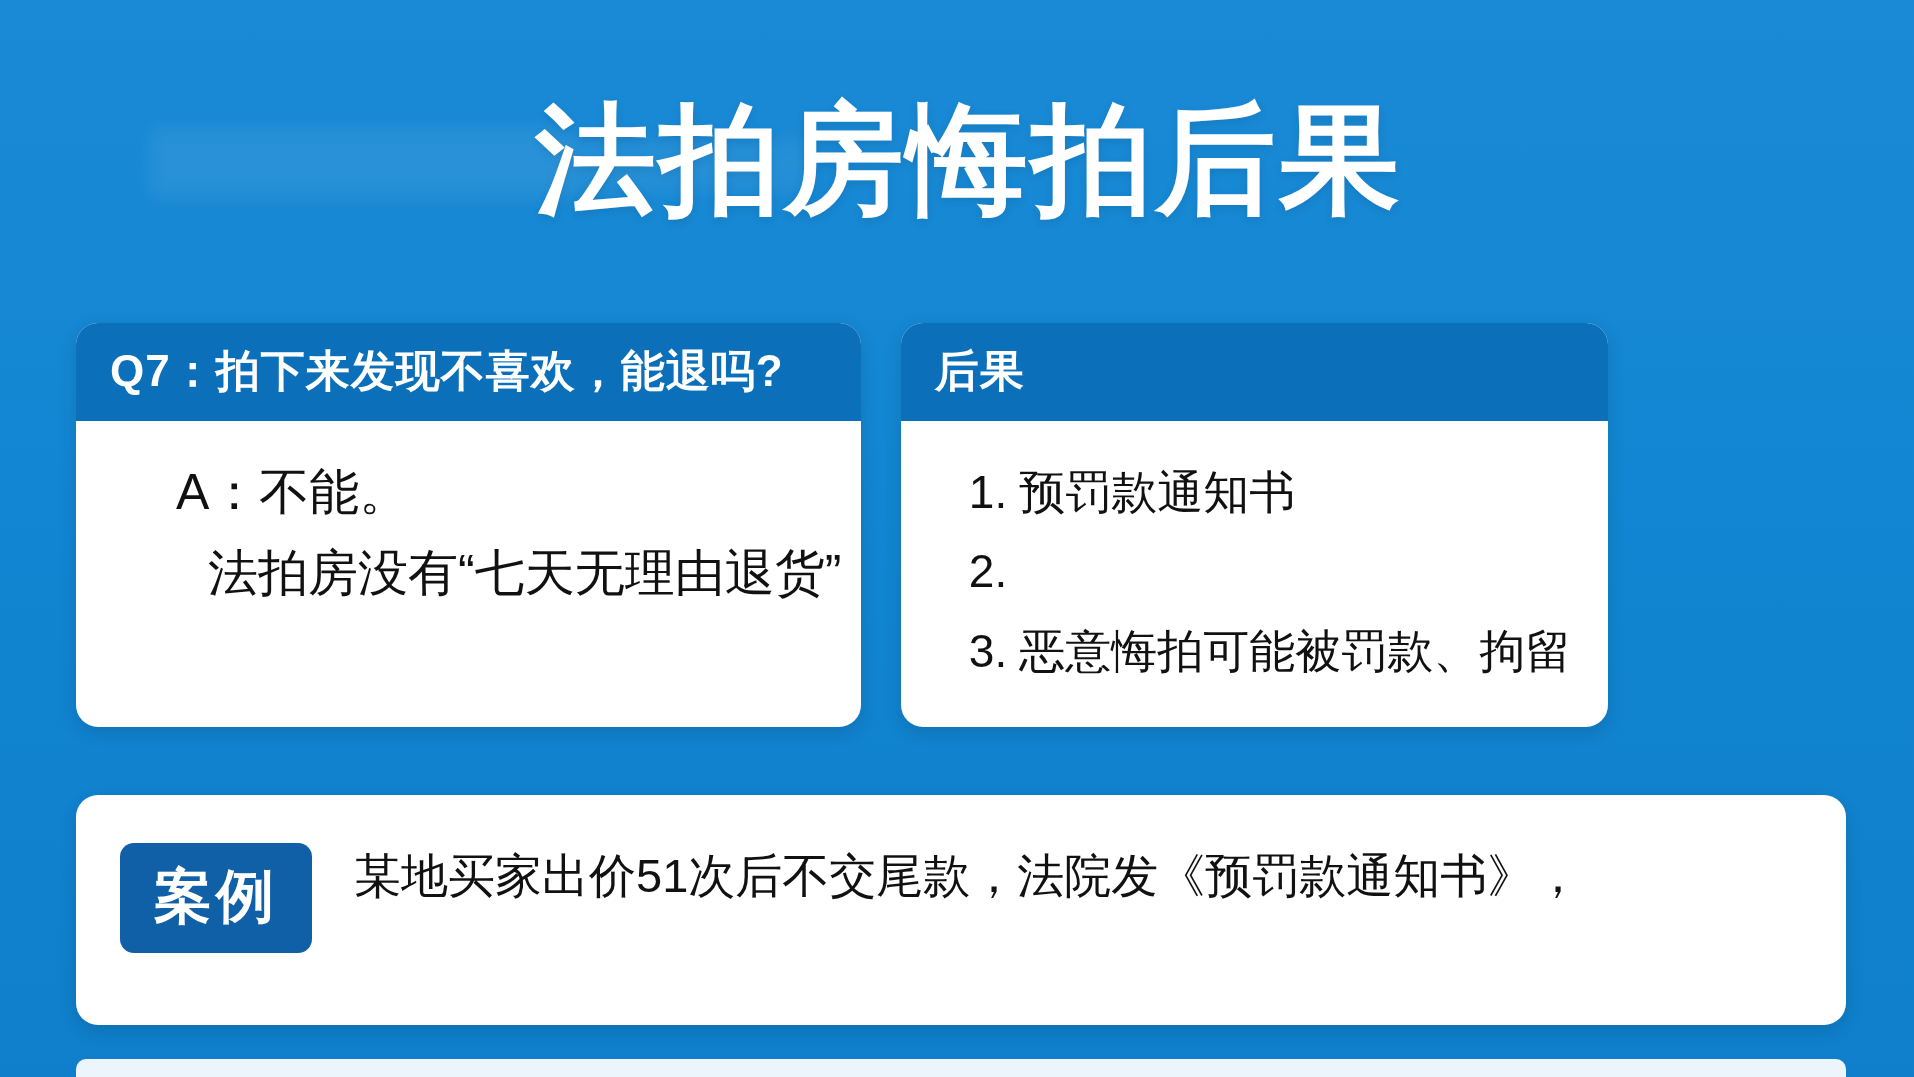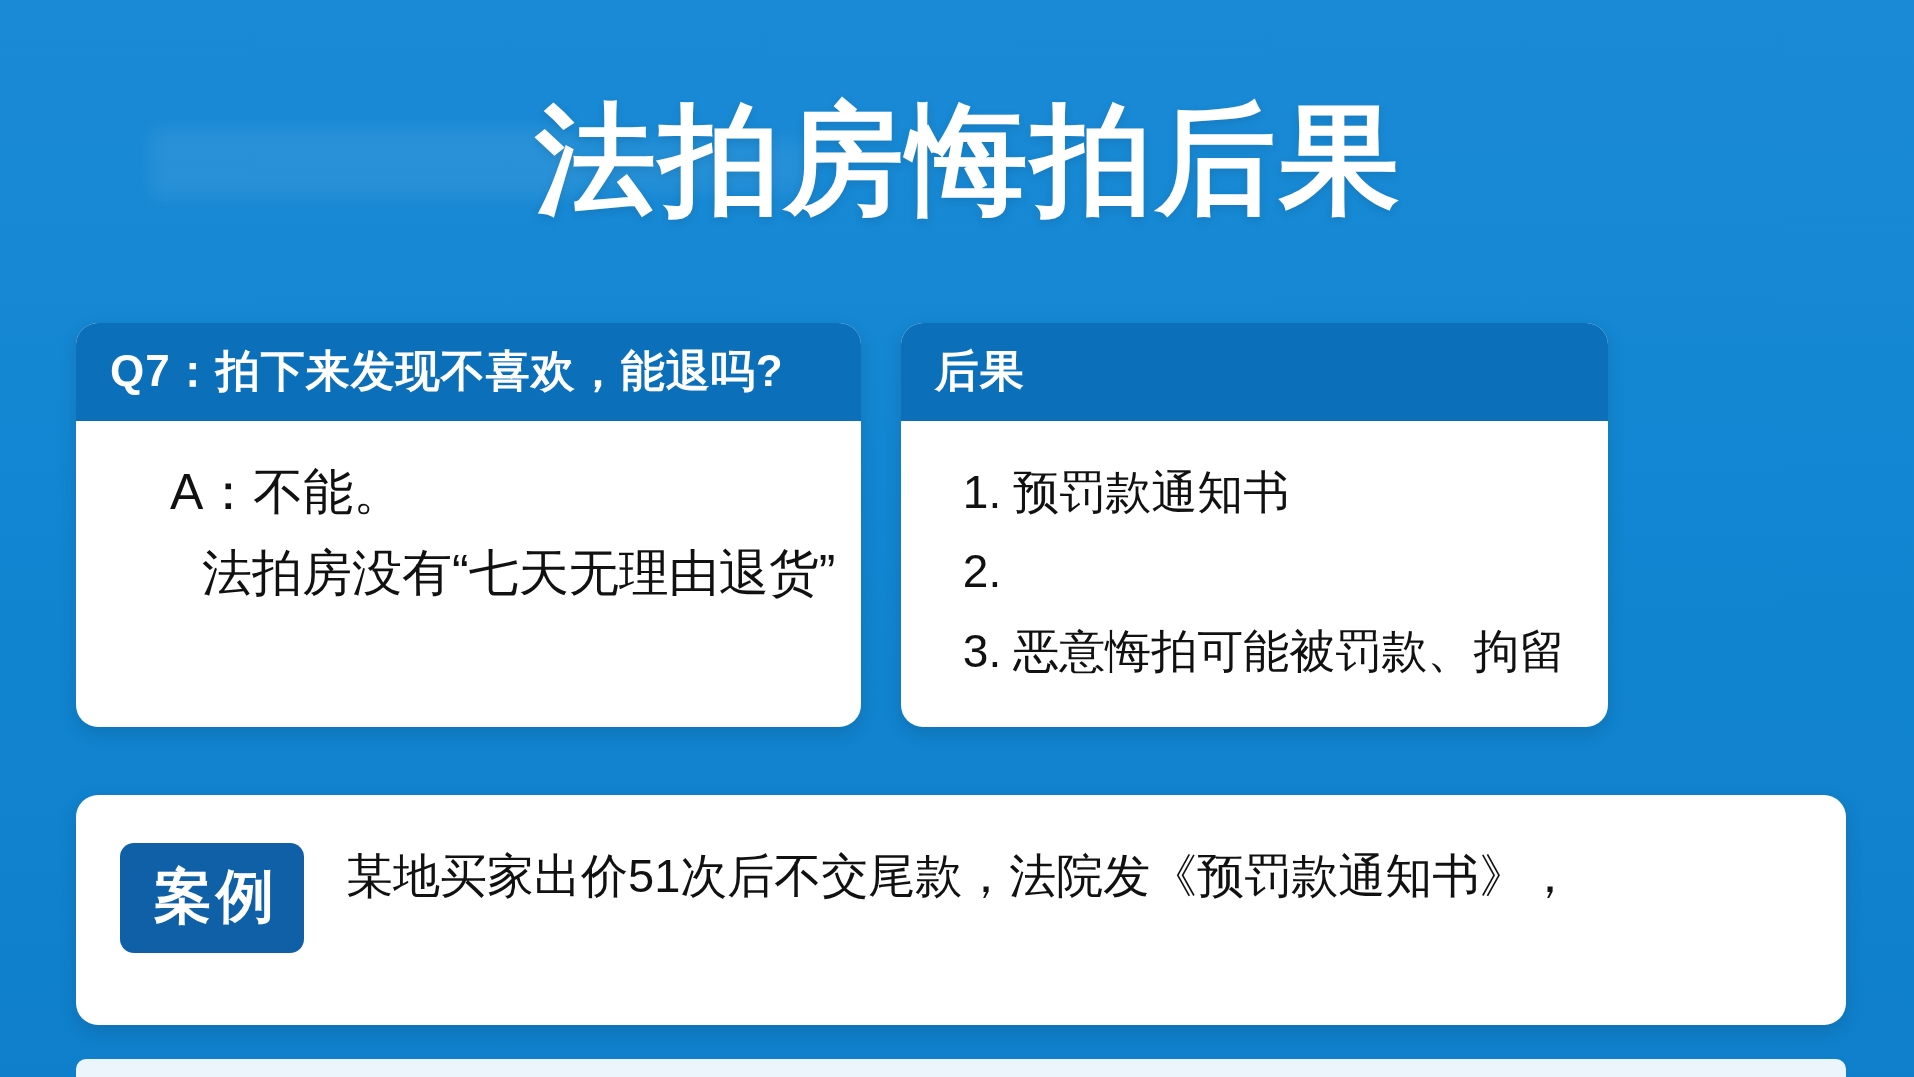--- a/index.html
+++ b/index.html
@@ -93,20 +93,21 @@
     letter-spacing: 1px;
     white-space: nowrap;
   }
 
   .card-header.center { text-align: left; }
 
   .card-body {
     flex: 1;
     padding: 40px 40px 44px 40px;
     color: #111111;
+    margin-left: 6px;
   }
 
   .answer-line-1 {
     font-size: 50px;
     line-height: 1.25;
     padding-left: 54px;
     font-weight: 400;
     white-space: nowrap;
   }
   .answer-line-2 {
@@ -149,21 +150,21 @@
   }
 
   .case-badge {
     flex: 0 0 auto;
     background: #1060a8;
     color: #ffffff;
     font-size: 58px;
     font-weight: 700;
     letter-spacing: 4px;
     border-radius: 14px;
-    padding: 24px 26px 28px 34px;
+    padding: 24px 34px 28px 34px;
     line-height: 1;
     margin-right: 42px;
     margin-top: 4px;
   }
 
   .case-text {
     color: #111111;
     font-size: 47px;
     line-height: 1.42;
     padding-top: 4px;

